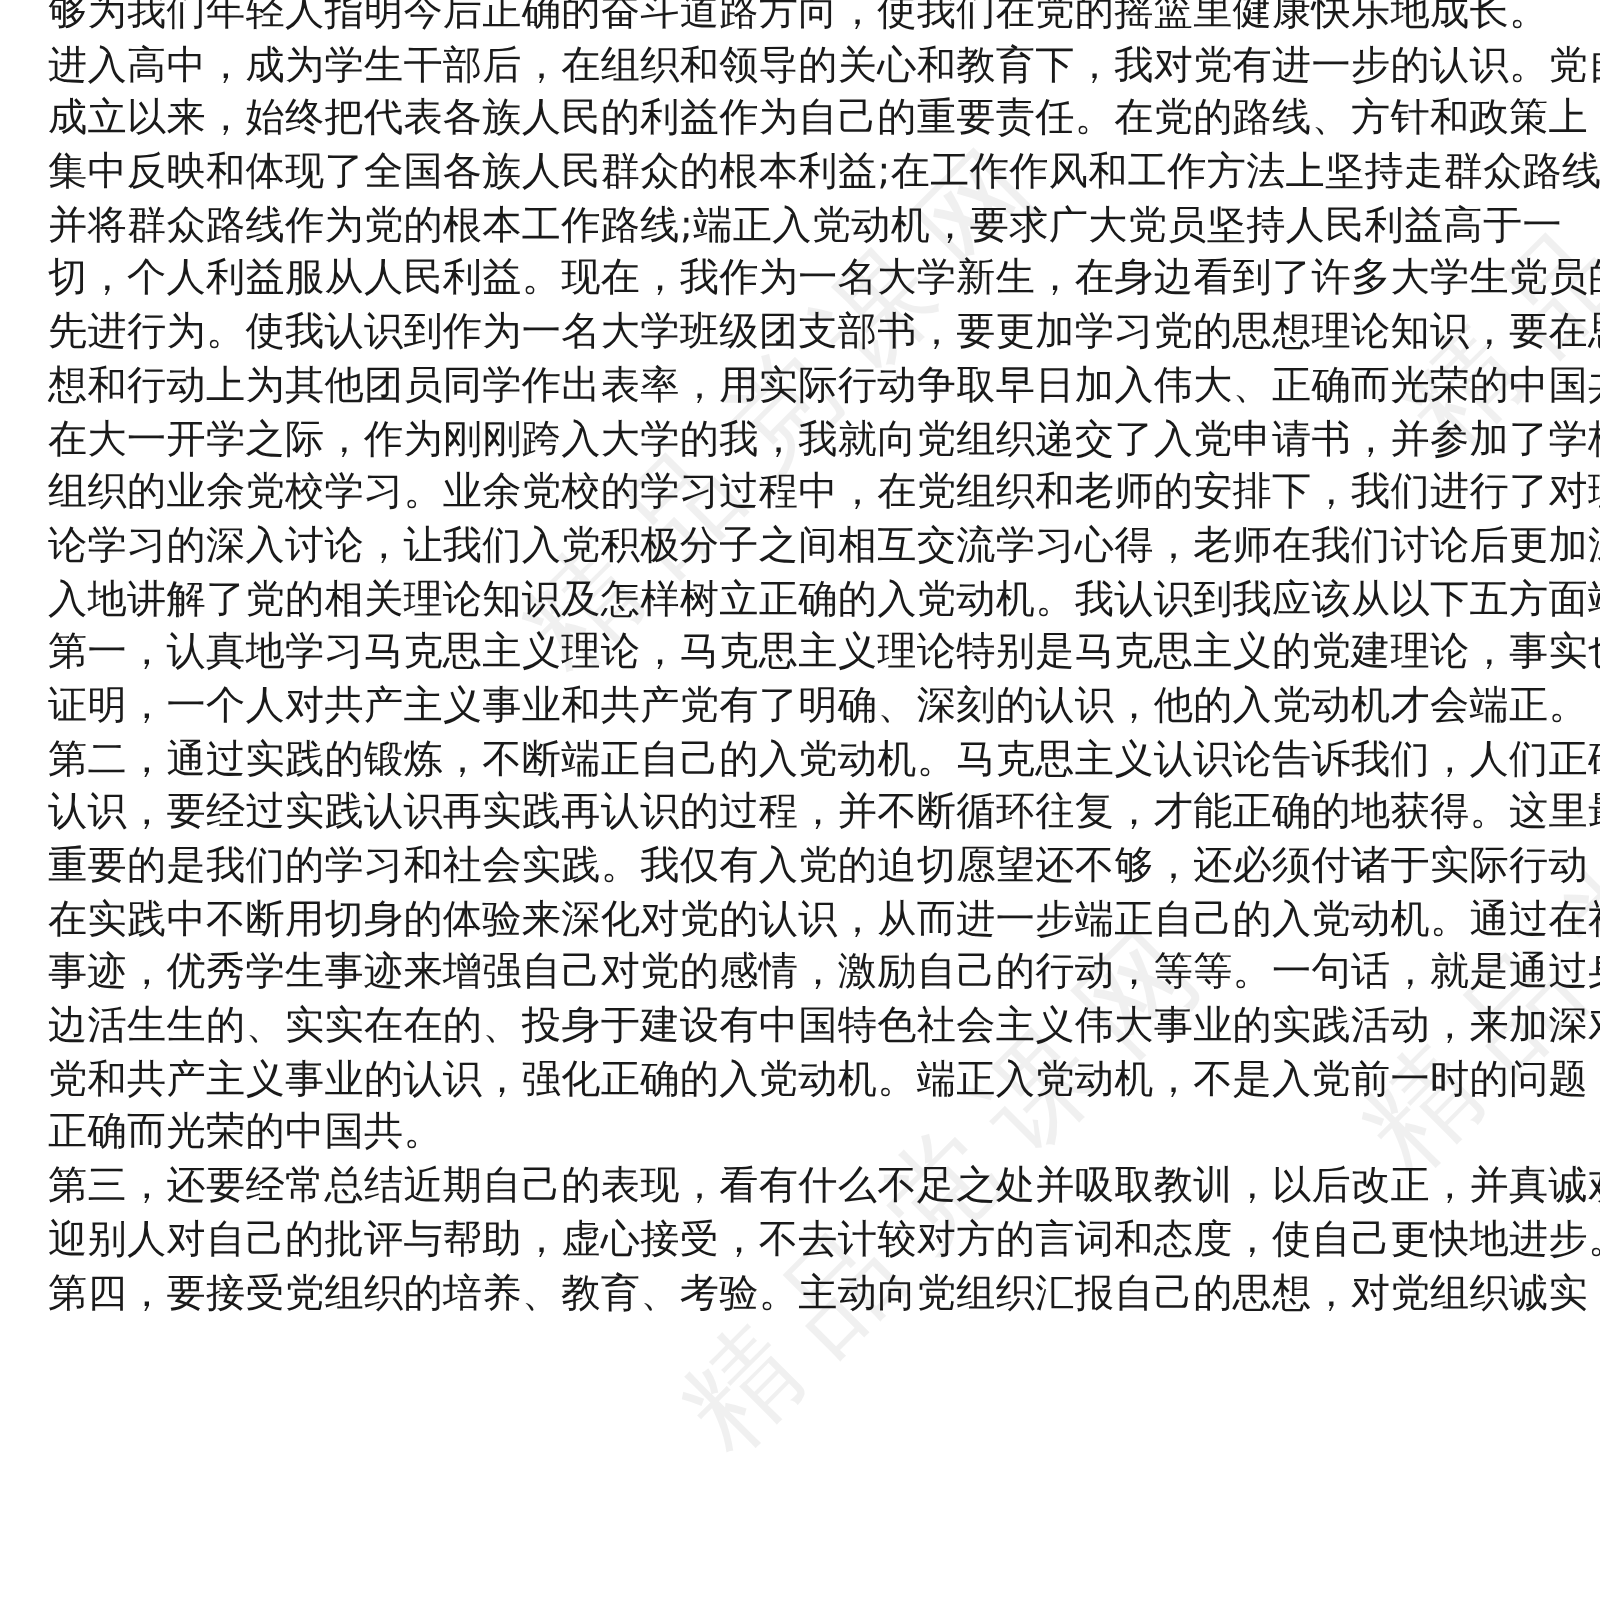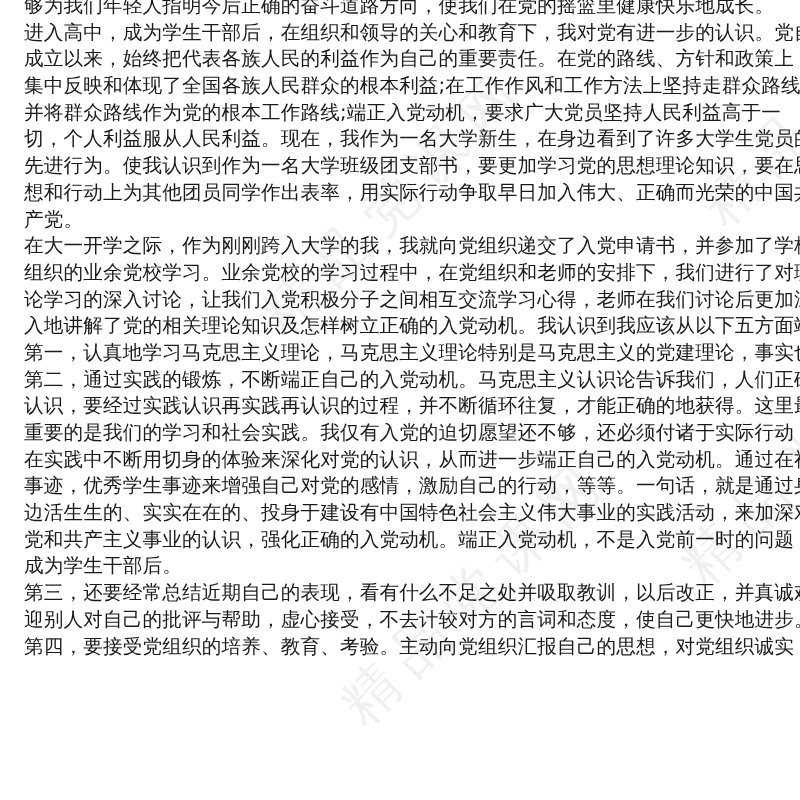--- a/index.html
+++ b/index.html
@@ -66,33 +66,33 @@
 
   <div class="text">
     <span class="line">够为我们年轻人指明今后正确的奋斗道路方向，使我们在党的摇篮里健康快乐地成长。</span>
     <span class="line">进入高中，成为学生干部后，在组织和领导的关心和教育下，我对党有进一步的认识。党自</span>
     <span class="line">成立以来，始终把代表各族人民的利益作为自己的重要责任。在党的路线、方针和政策上，</span>
     <span class="line">集中反映和体现了全国各族人民群众的根本利益;在工作作风和工作方法上坚持走群众路线，</span>
     <span class="line">并将群众路线作为党的根本工作路线;端正入党动机，要求广大党员坚持人民利益高于一</span>
     <span class="line">切，个人利益服从人民利益。现在，我作为一名大学新生，在身边看到了许多大学生党员的</span>
     <span class="line">先进行为。使我认识到作为一名大学班级团支部书，要更加学习党的思想理论知识，要在思</span>
     <span class="line">想和行动上为其他团员同学作出表率，用实际行动争取早日加入伟大、正确而光荣的中国共</span>
-    <span class="line">产党。</span>
     <span class="line">在大一开学之际，作为刚刚跨入大学的我，我就向党组织递交了入党申请书，并参加了学校</span>
     <span class="line">组织的业余党校学习。业余党校的学习过程中，在党组织和老师的安排下，我们进行了对理</span>
     <span class="line">论学习的深入讨论，让我们入党积极分子之间相互交流学习心得，老师在我们讨论后更加深</span>
     <span class="line">入地讲解了党的相关理论知识及怎样树立正确的入党动机。我认识到我应该从以下五方面端</span>
     <span class="line">第一，认真地学习马克思主义理论，马克思主义理论特别是马克思主义的党建理论，事实也</span>
+    <span class="line">证明，一个人对共产主义事业和共产党有了明确、深刻的认识，他的入党动机才会端正。</span>
     <span class="line">第二，通过实践的锻炼，不断端正自己的入党动机。马克思主义认识论告诉我们，人们正确</span>
     <span class="line">认识，要经过实践认识再实践再认识的过程，并不断循环往复，才能正确的地获得。这里最</span>
     <span class="line">重要的是我们的学习和社会实践。我仅有入党的迫切愿望还不够，还必须付诸于实际行动，</span>
     <span class="line">在实践中不断用切身的体验来深化对党的认识，从而进一步端正自己的入党动机。通过在社</span>
     <span class="line">事迹，优秀学生事迹来增强自己对党的感情，激励自己的行动，等等。一句话，就是通过身</span>
     <span class="line">边活生生的、实实在在的、投身于建设有中国特色社会主义伟大事业的实践活动，来加深对</span>
     <span class="line">党和共产主义事业的认识，强化正确的入党动机。端正入党动机，不是入党前一时的问题，</span>
-    <span class="line">成为学生干部后。</span>
+    <span class="line">正确而光荣的中国共。</span>
     <span class="line">第三，还要经常总结近期自己的表现，看有什么不足之处并吸取教训，以后改正，并真诚欢</span>
     <span class="line">迎别人对自己的批评与帮助，虚心接受，不去计较对方的言词和态度，使自己更快地进步。</span>
     <span class="line">第四，要接受党组织的培养、教育、考验。主动向党组织汇报自己的思想，对党组织诚实，</span>
     <span class="line"></span>
     <span class="line"></span>
   </div>
 </div>
 
 </body></html>

